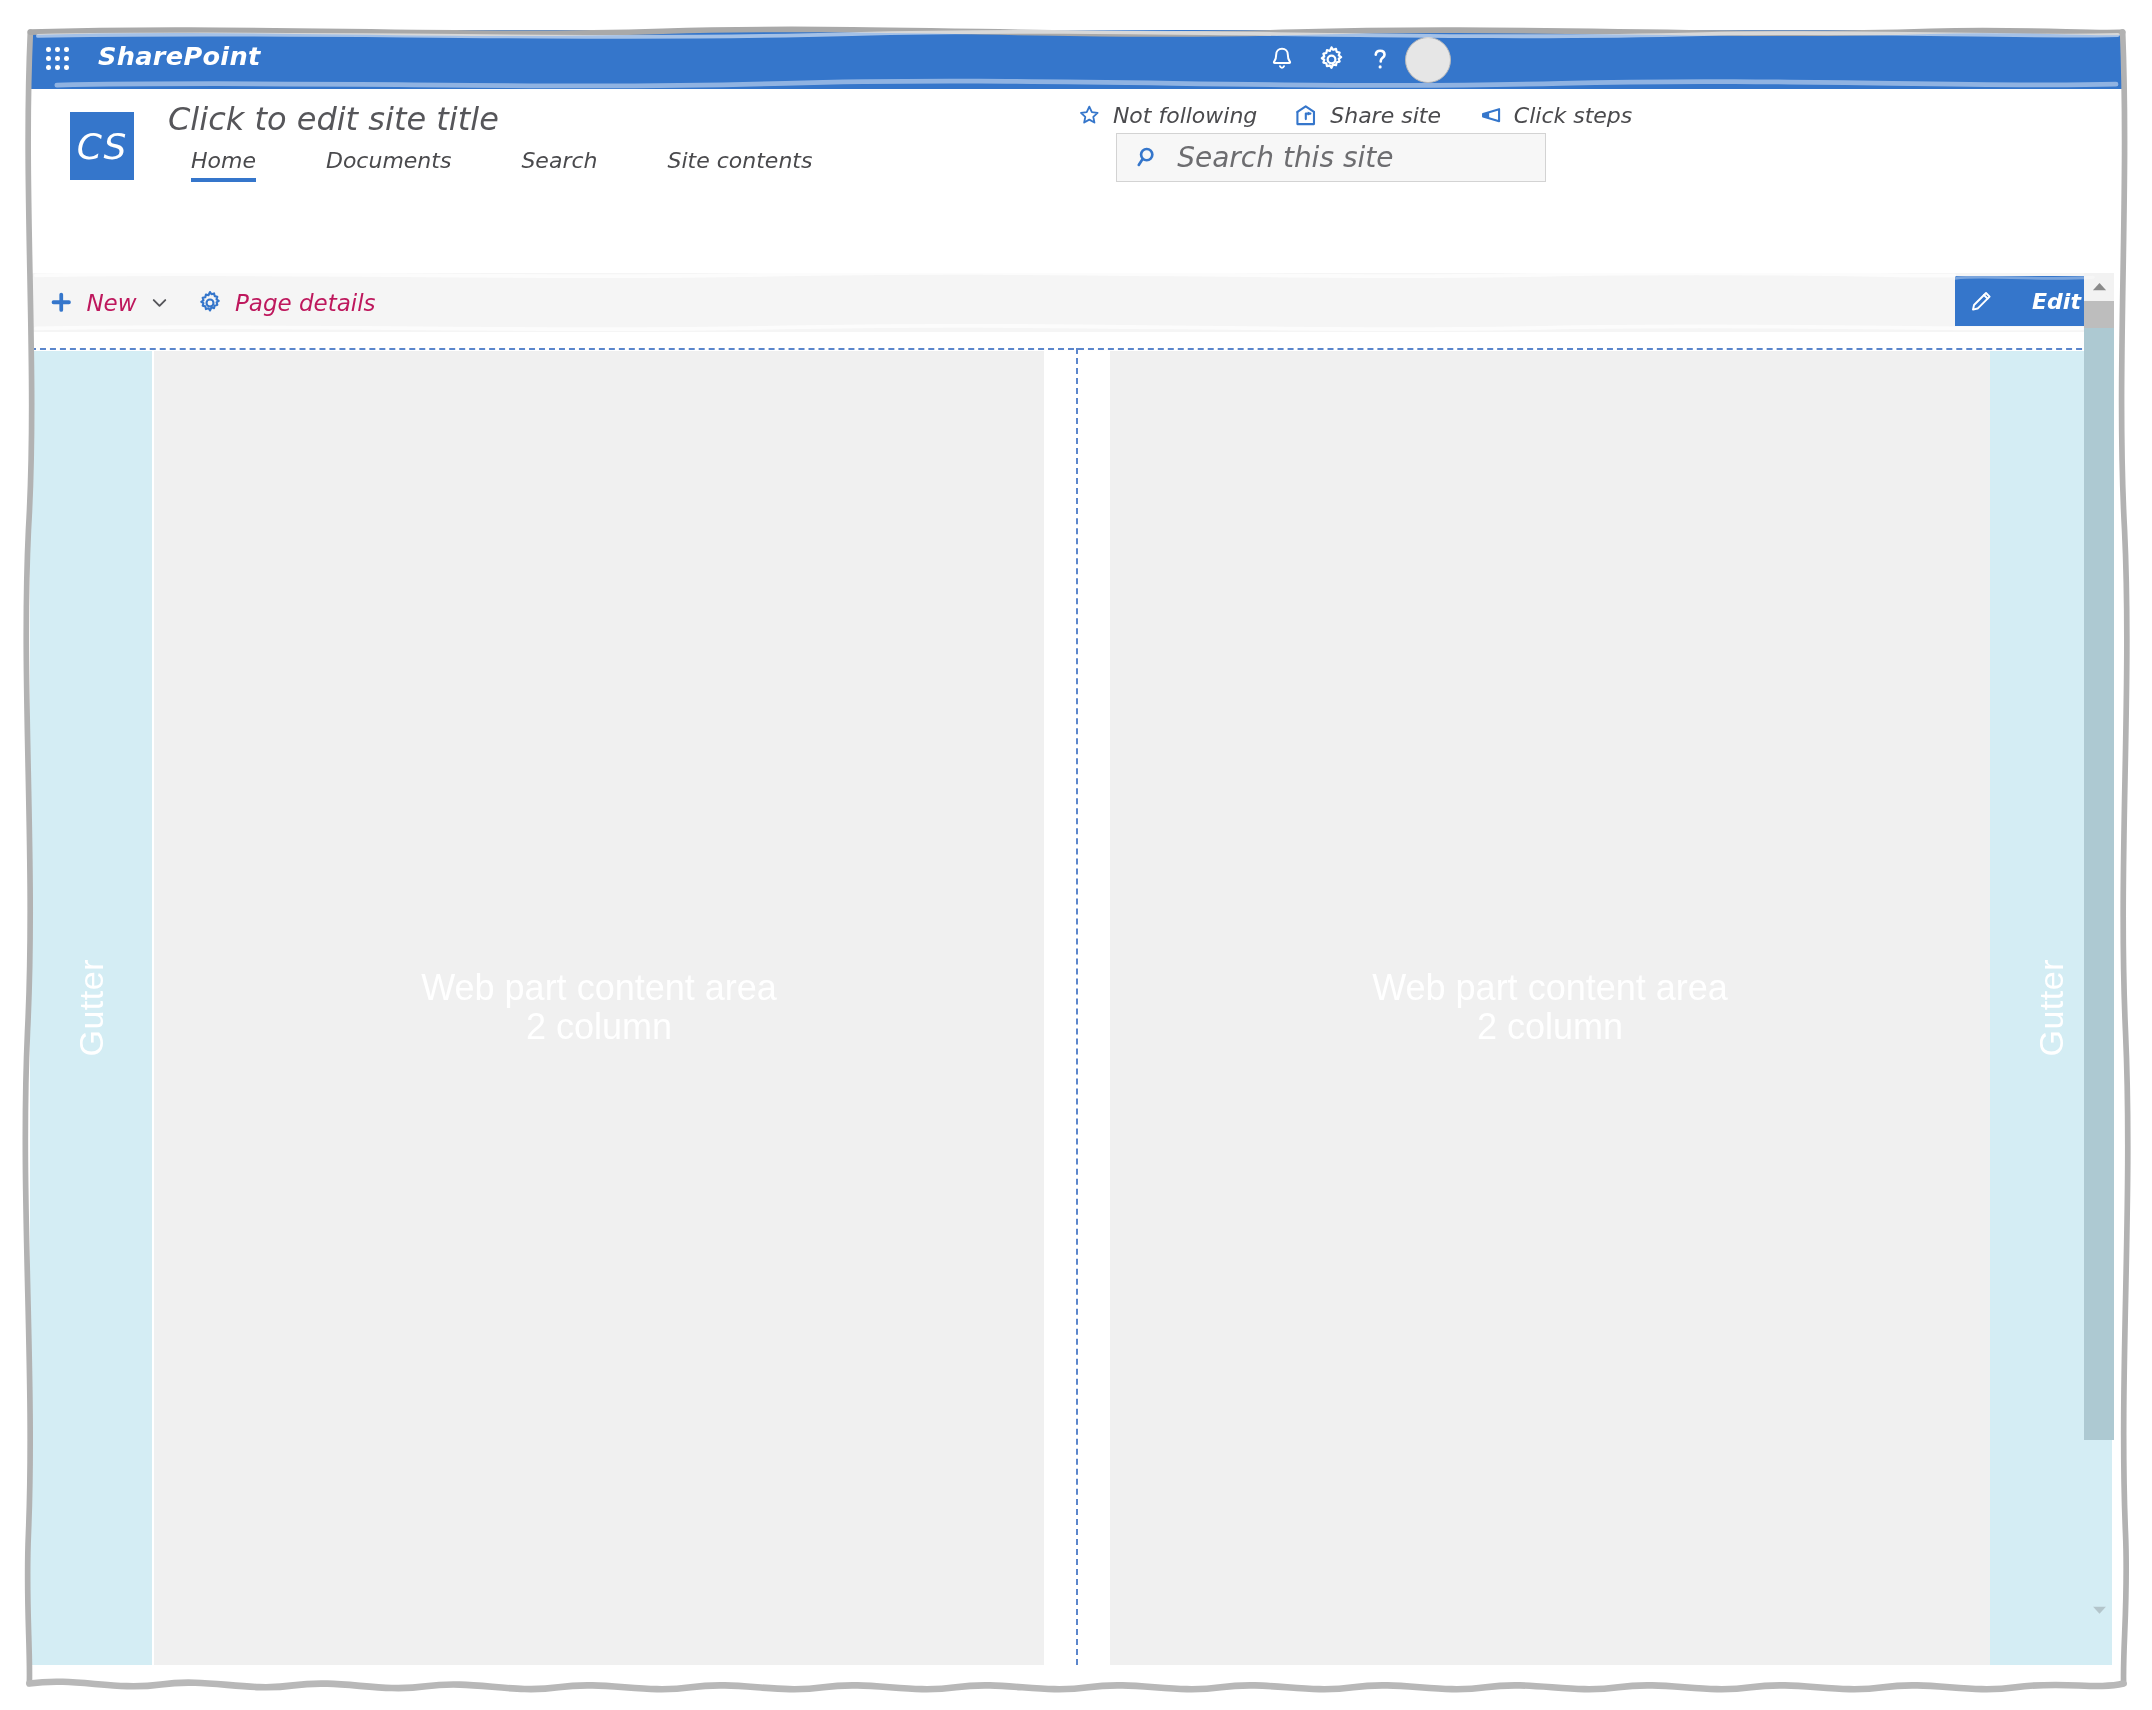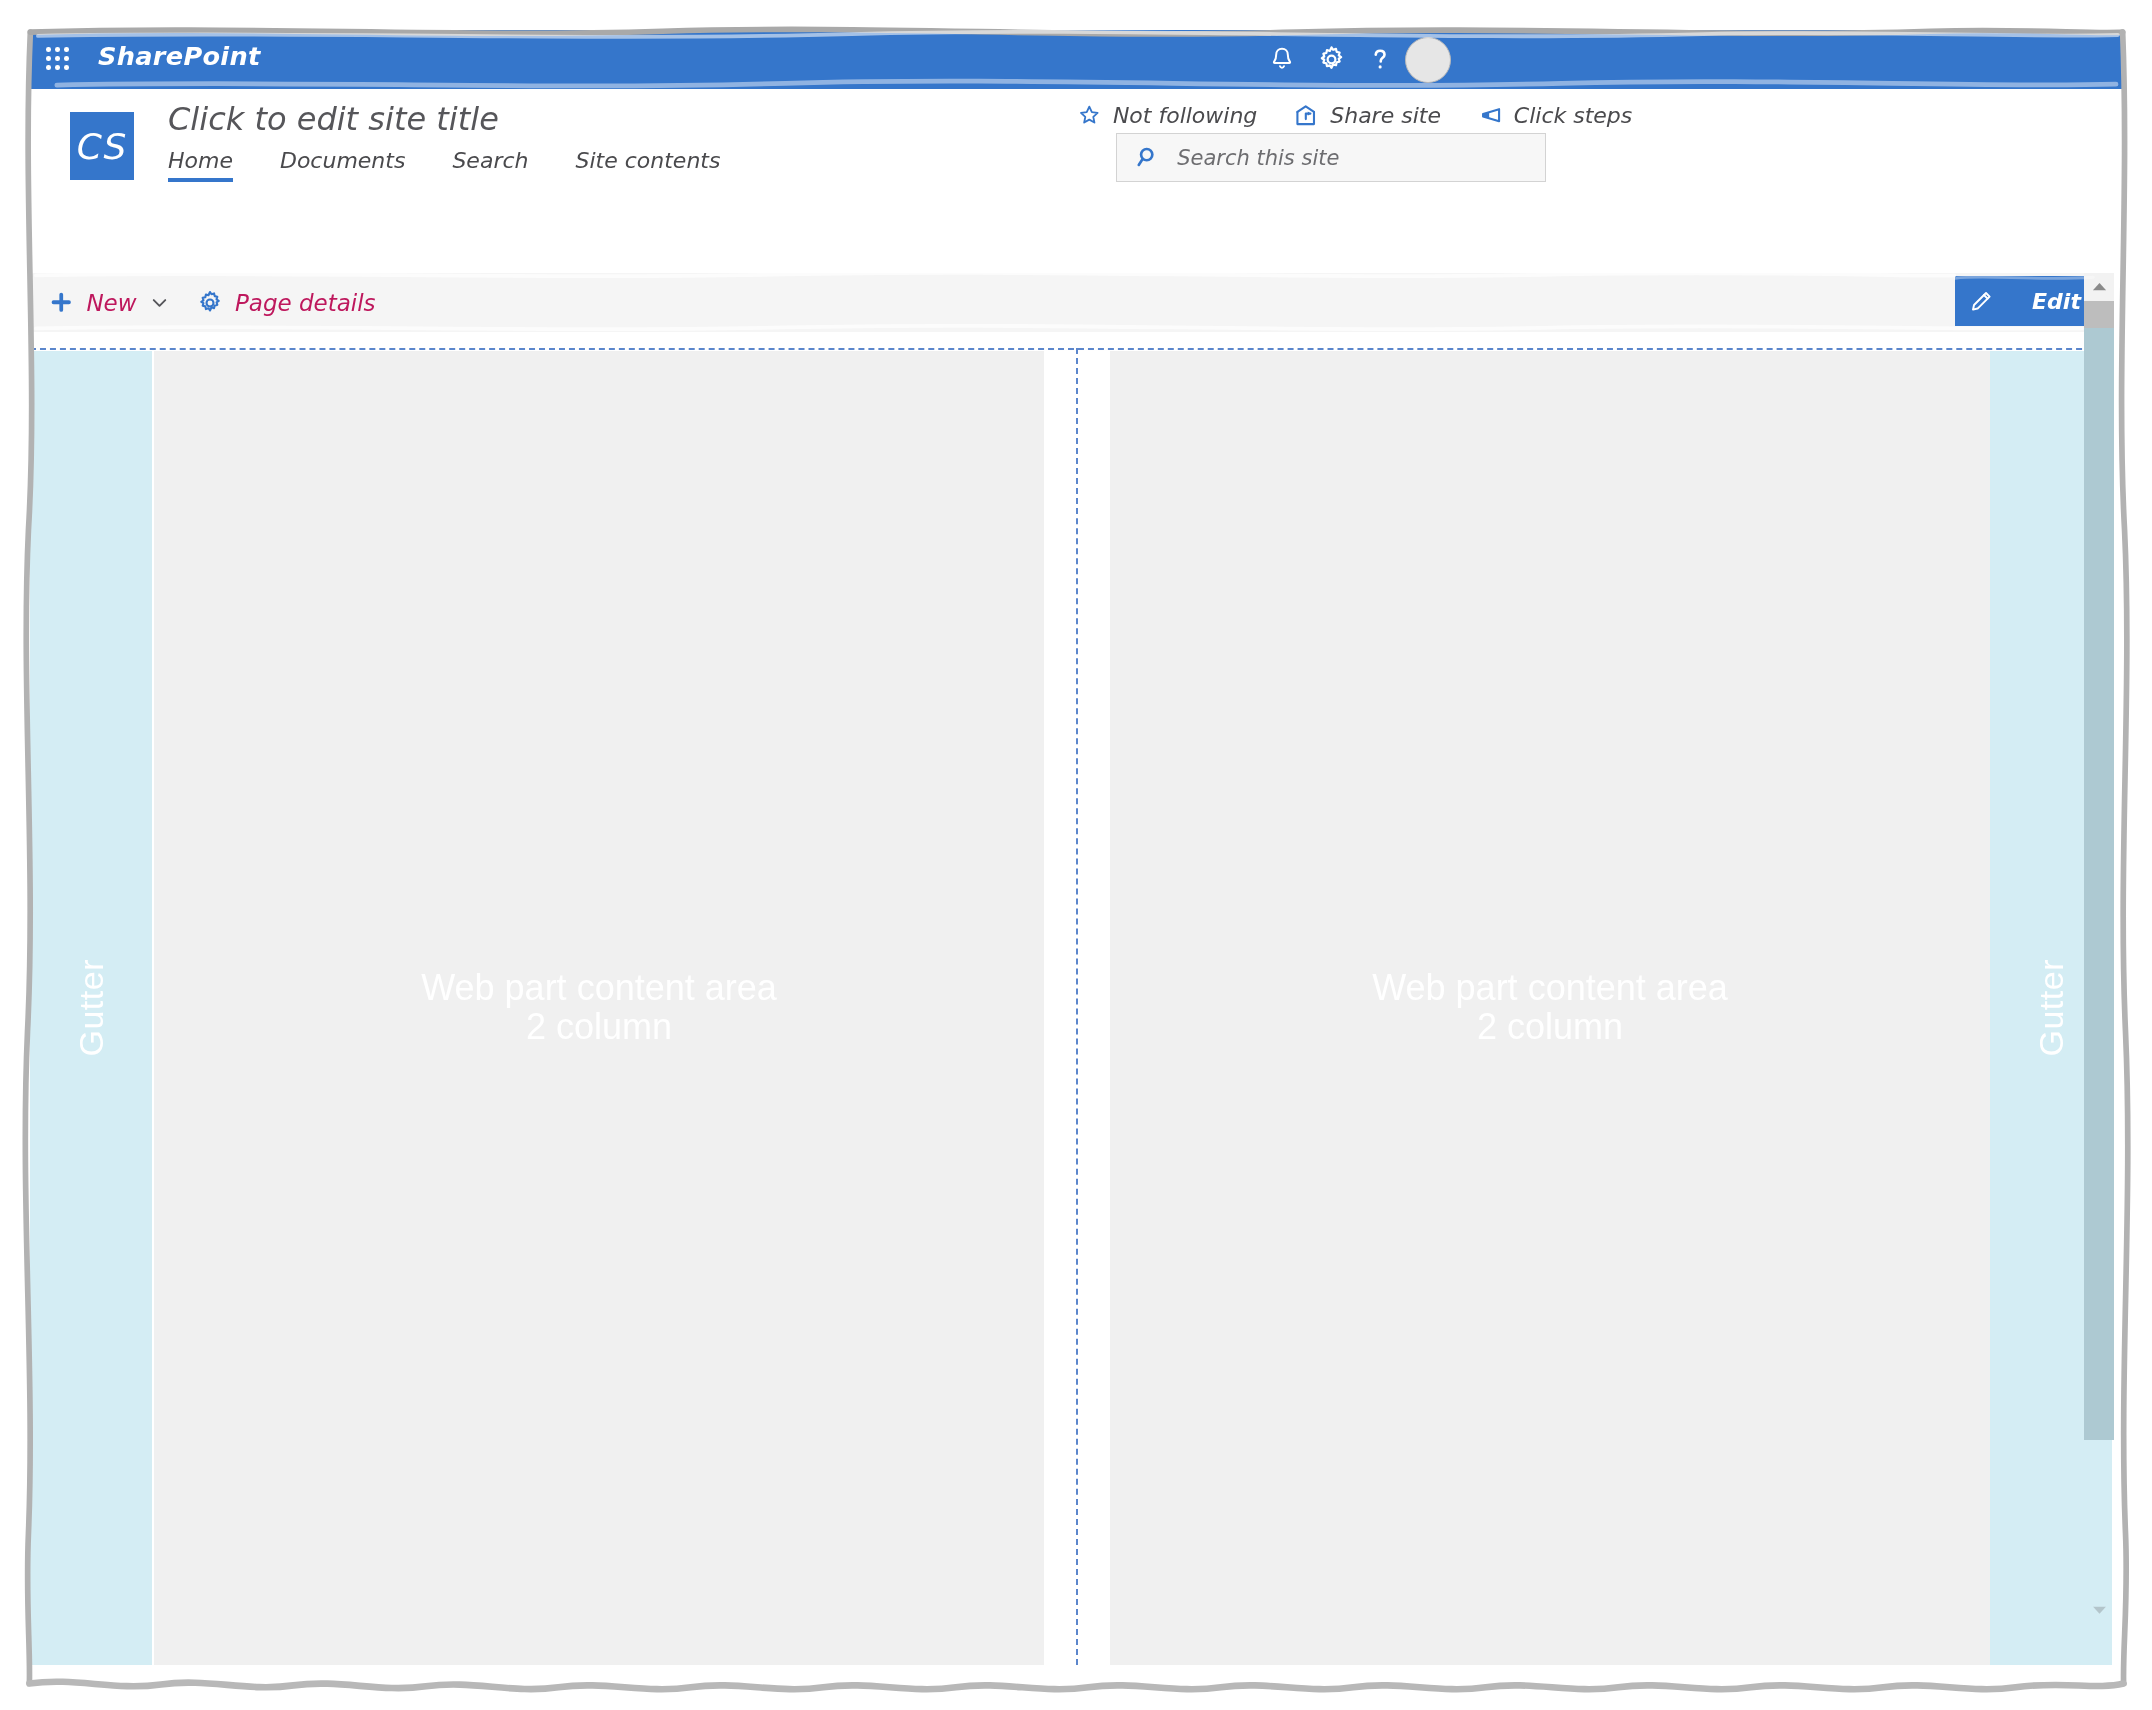--- a/index.html
+++ b/index.html
@@ -121,20 +121,21 @@
   }
   .nav-item {
     position: relative;
     font-family: "DejaVu Sans", sans-serif;
     font-size: 22px;
     font-style: italic;
     color: #4a4a4d;
     margin-right: 47px;
     padding-bottom: 8.5px;
     white-space: nowrap;
+    margin-left: 23px;
   }
   .nav-item.active::after {
     content: "";
     position: absolute;
     left: 0; bottom: 0;
     width: 100%; height: 3.8px;
     background: #3576cb;
   }
 
   
@@ -179,21 +180,21 @@
     align-items: center;
     justify-content: center;
   }
   #search-input {
     border: 0;
     outline: 0;
     background: transparent;
     margin-left: 13.2px;
     width: 341px;
     font-family: "DejaVu Sans", sans-serif;
-    font-size: 21px;
+    font-size: 28px;
     font-style: italic;
     color: #55555a;
   }
   #search-input::placeholder { color: #6d6d70; opacity: 1; }
 
   
   #command-bar {
     position: absolute;
     left: 30px; top: 273px;
     width: 2082px; height: 59px;

